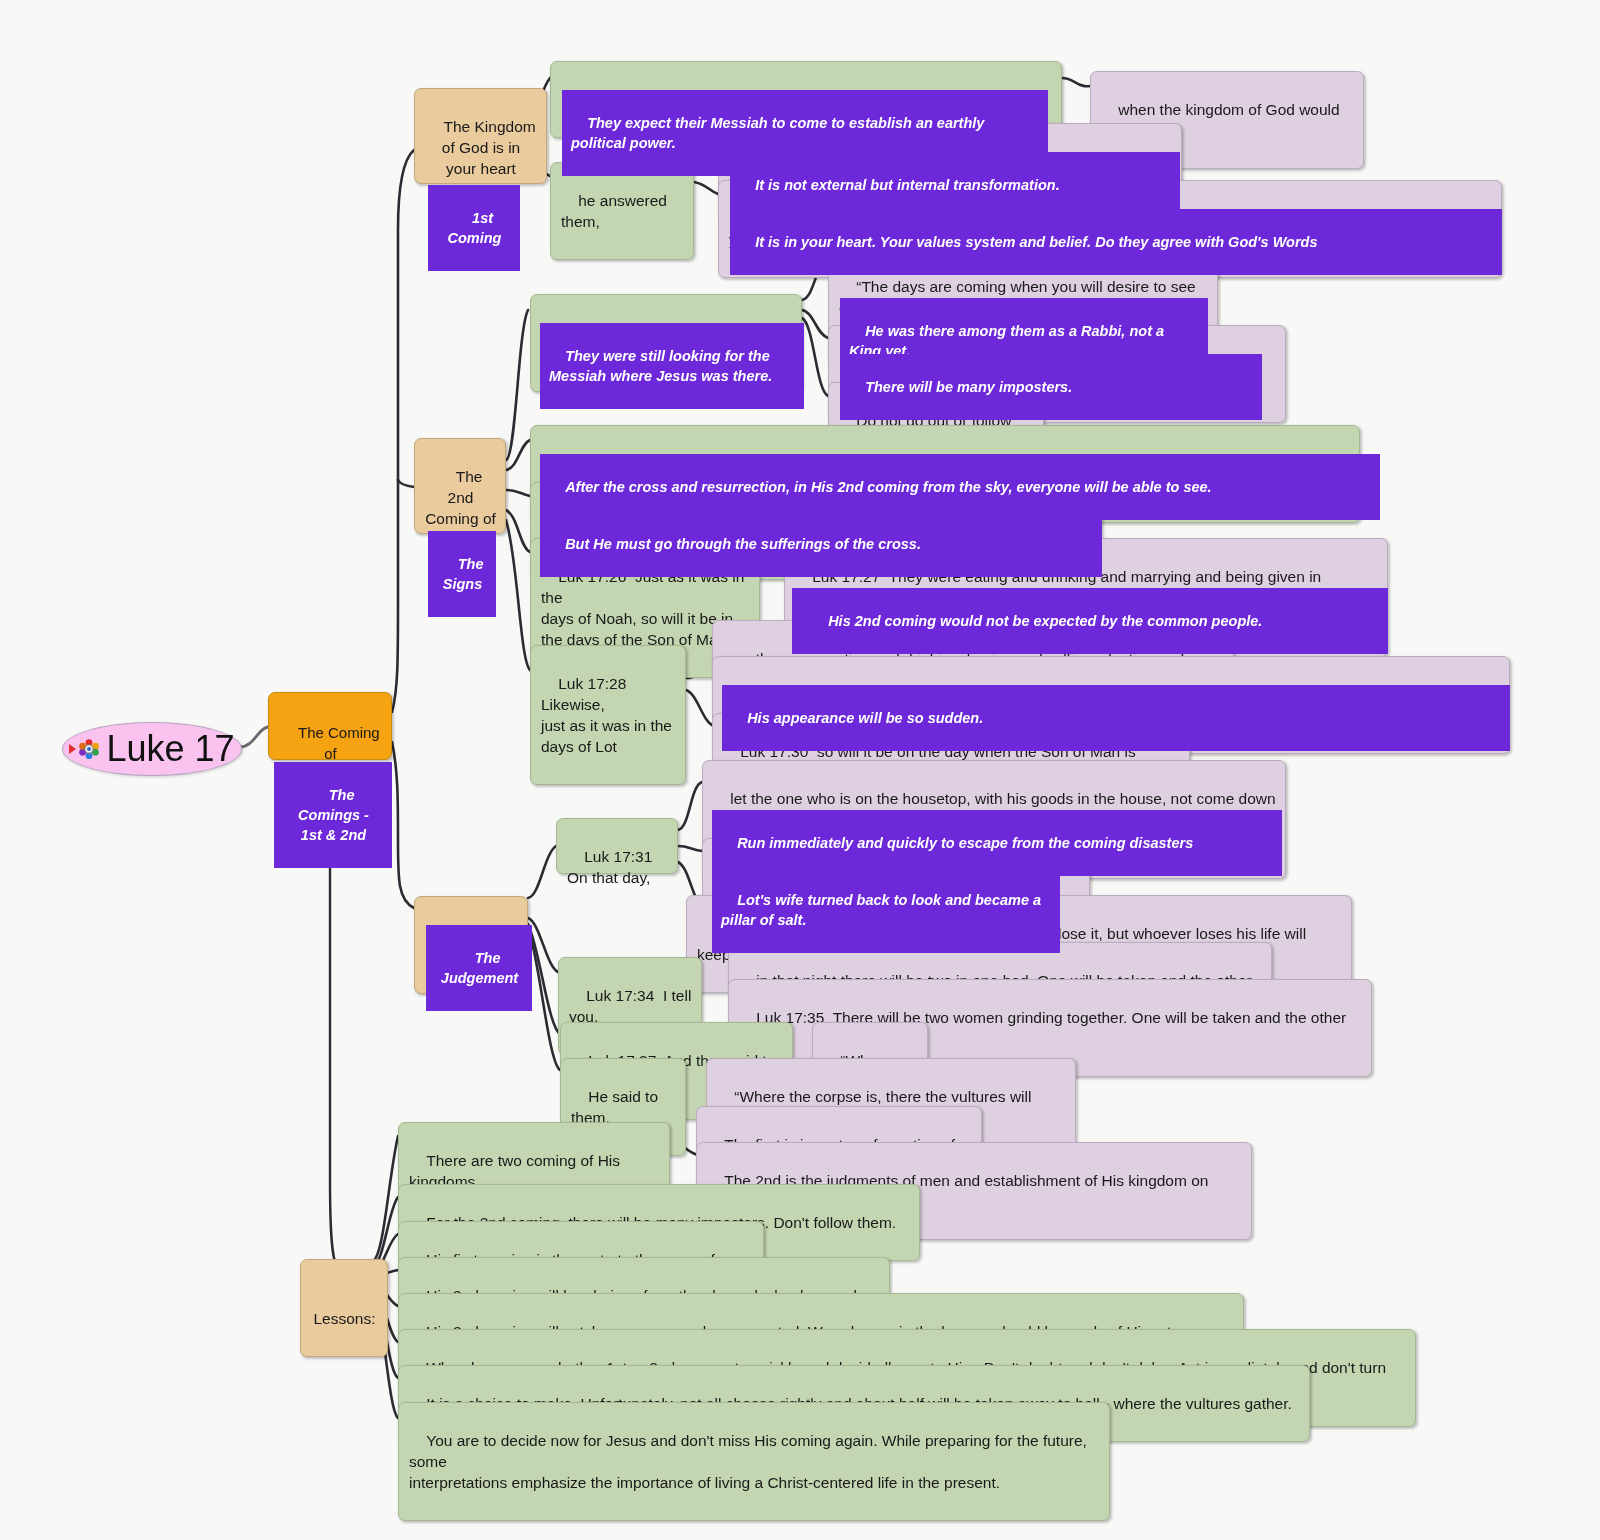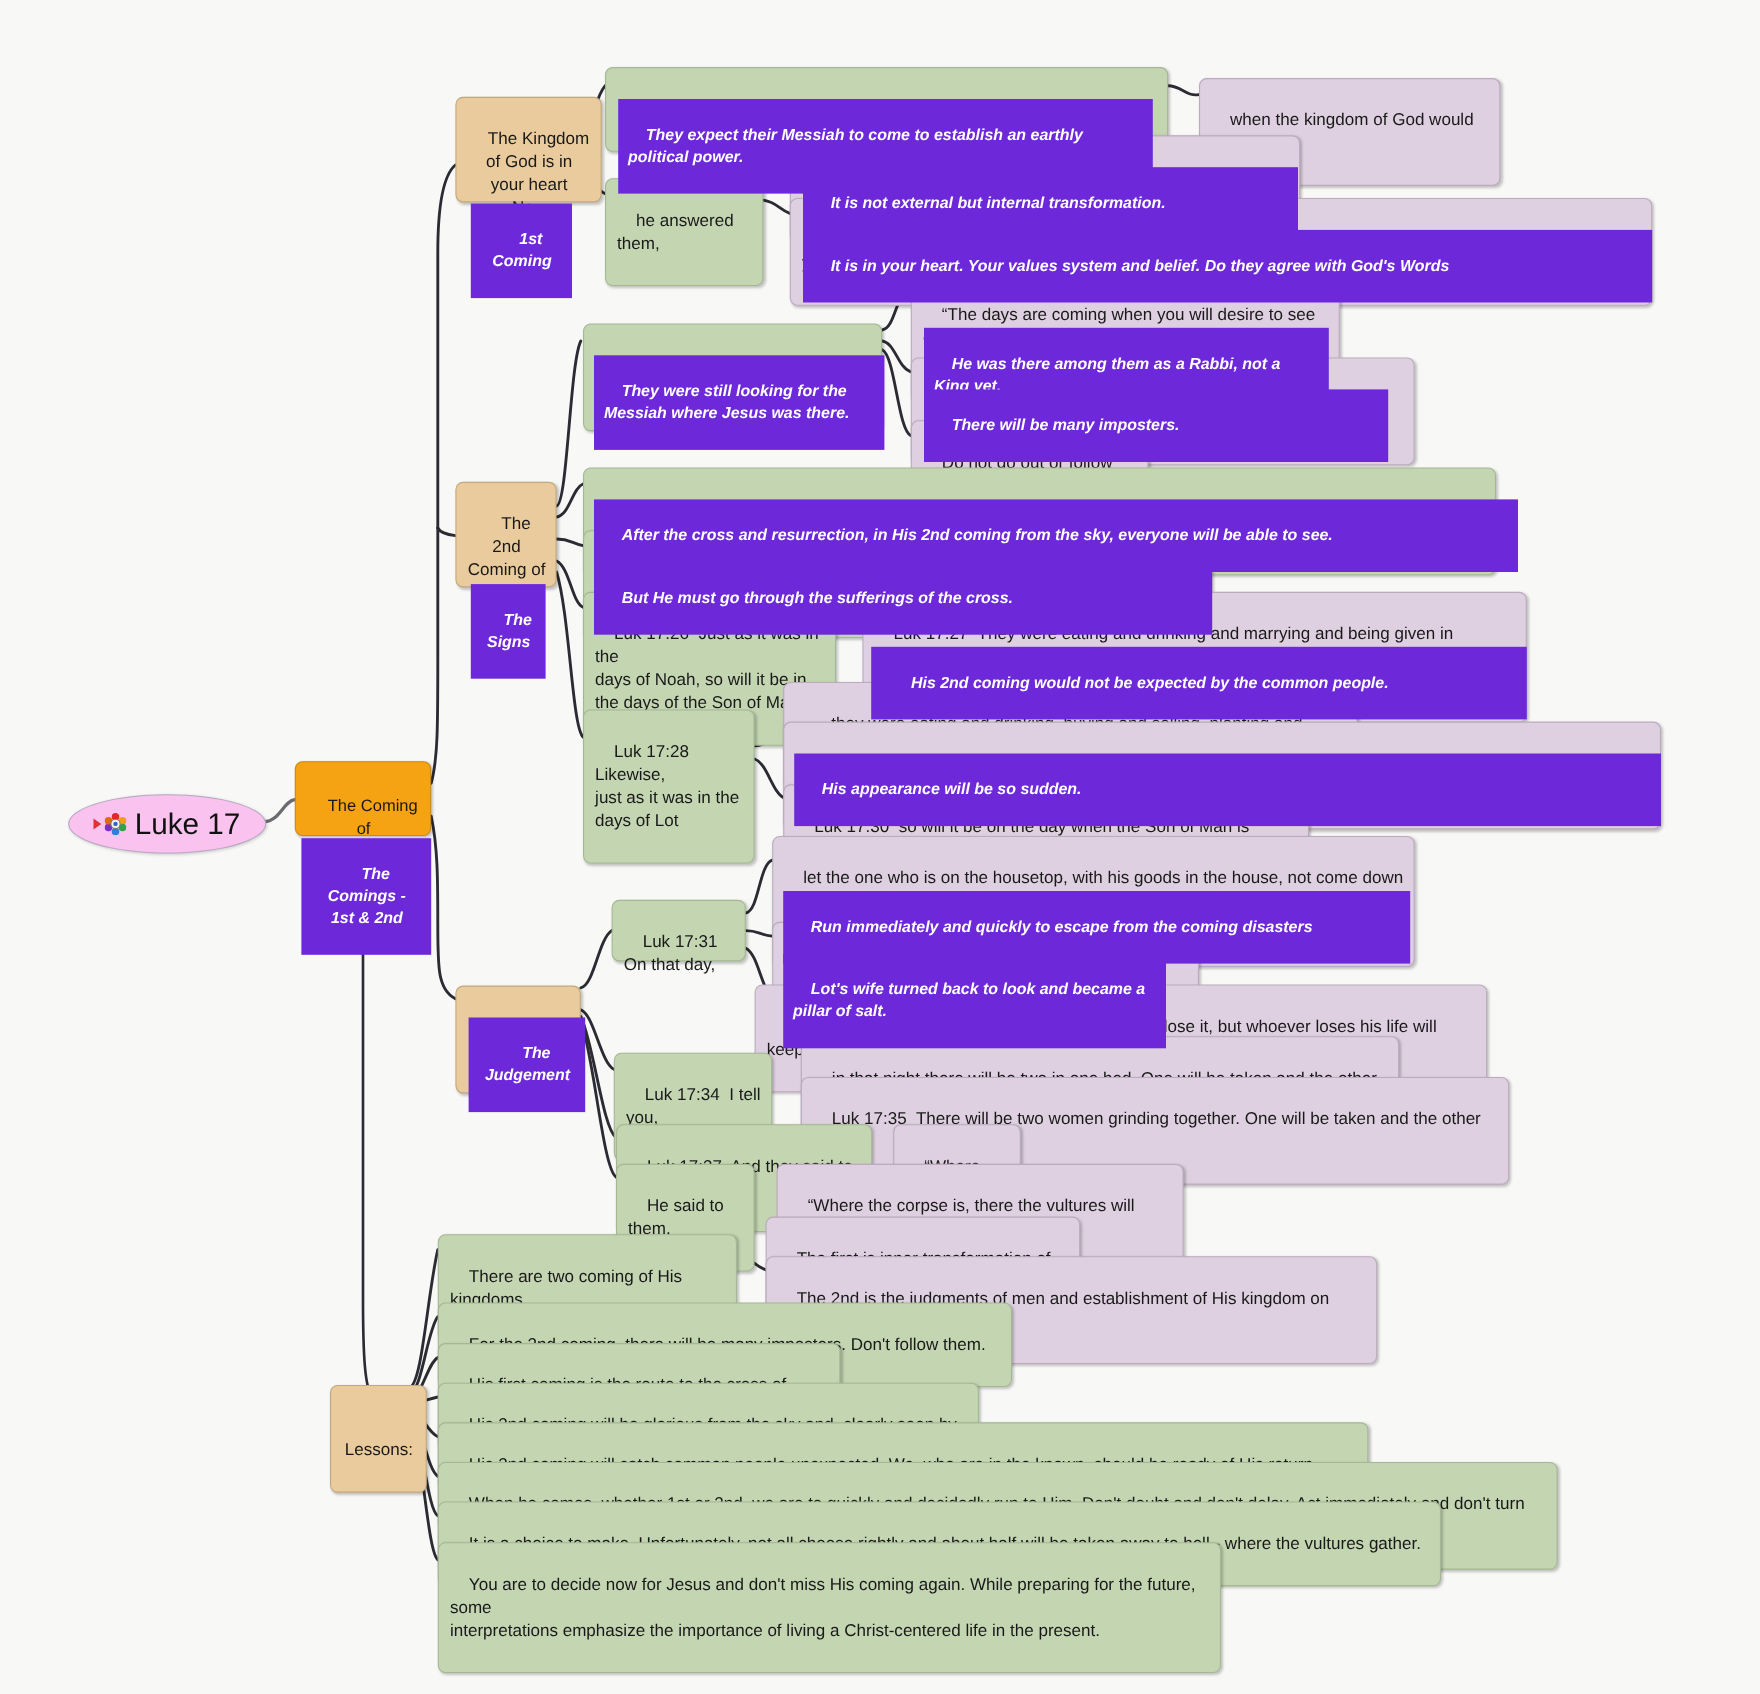--- a/index.html
+++ b/index.html
@@ -41,21 +41,21 @@
     color: #191919;
   }
   .root {
     position: absolute;
     border-radius: 50%;
     background: #f9c2ef;
     border: 1px solid #b8a6c4;
     display: flex;
     align-items: center;
     justify-content: center;
-    font-size: 27px;
+    font-size: 36px;
     color: #111;
     box-shadow: 1px 1px 3px rgba(0,0,0,0.18);
   }
   .root .rooticons {
     display: inline-flex;
     align-items: center;
     margin-right: 7px;
   }
   .tri {
     width: 0; height: 0;

